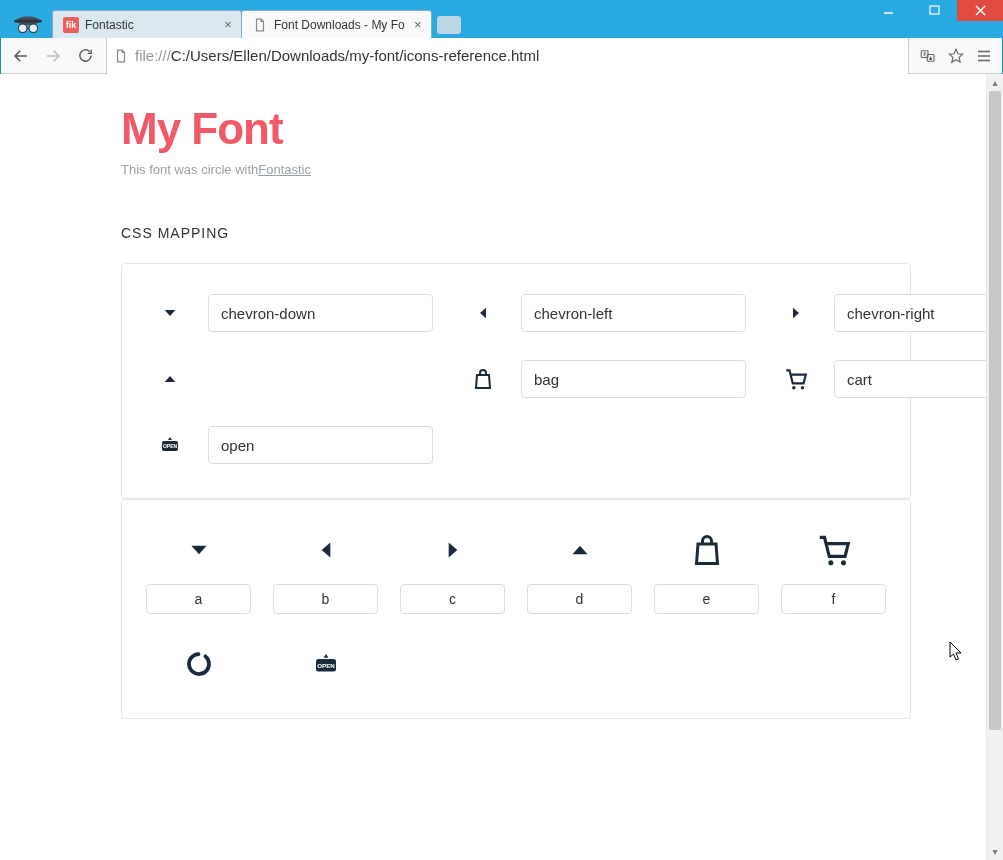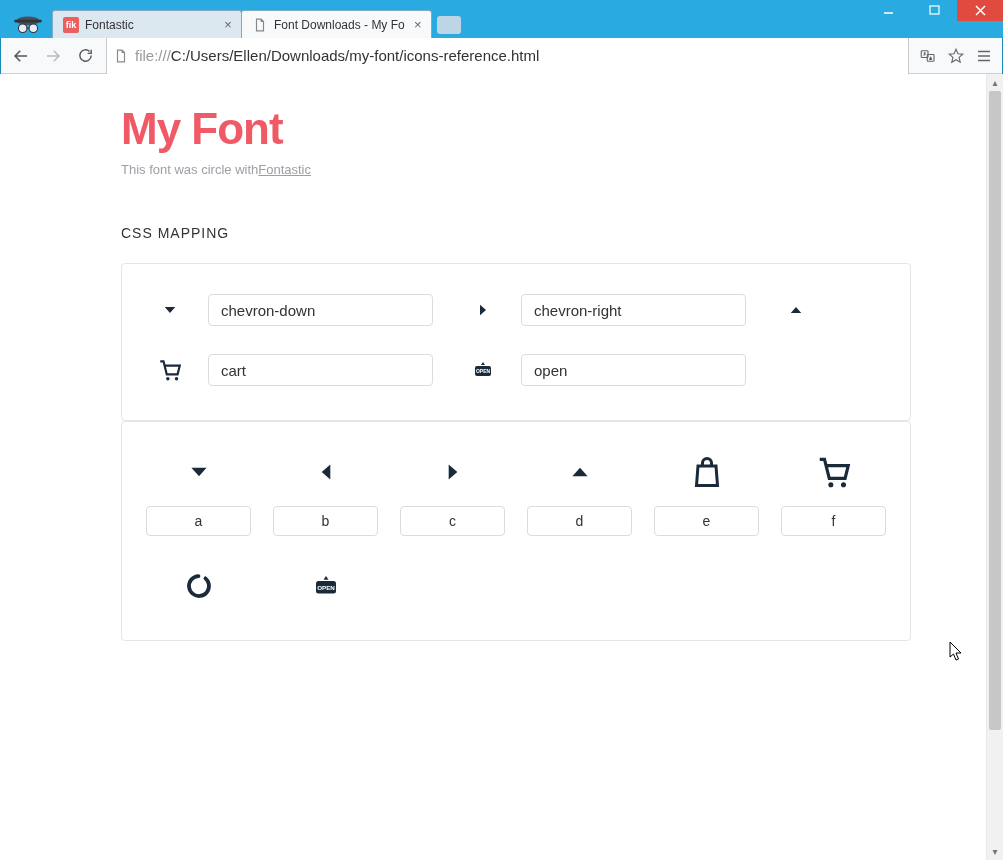--- a/index.html
+++ b/index.html
@@ -163,21 +163,21 @@
     gap: 28px 26px;
   }
   .css-item {
     display: flex; align-items: center; gap: 14px;
   }
   .css-item .glyph {
     width: 48px; display:flex; align-items:center; justify-content:center;
     color:#1b2a3a;
   }
   .css-item input.name-field {
-    flex:1; height: 32px;
+    flex:1; height: 38px;
     border: 1px solid #dcdcdc; border-radius: 4px;
     padding: 0 12px;
     font-size: 15px; color:#333;
     background:#fff;
   }
 
   .char-grid {
     display: grid;
     grid-template-columns: repeat(6, 1fr);
     gap: 30px 22px;
@@ -374,31 +374,47 @@
                 <span class="glyph">
                   <svg width="18" height="18">
                     <use href="#i-chevron-down"></use>
                   </svg>
                 </span>
                 <input class="name-field" readonly="" value="chevron-down" style="">
               </div>
               <div class="css-item">
                 <span class="glyph">
                   <svg width="18" height="18">
+                    <use href="#i-chevron-left"></use>
+                  </svg>
+                </span>
+                <input class="name-field" readonly="" value="chevron-left" style="">
+              </div>
+              <div class="css-item">
+                <span class="glyph">
+                  <svg width="18" height="18">
                     <use href="#i-chevron-right"></use>
                   </svg>
                 </span>
                 <input class="name-field" readonly="" value="chevron-right" style="">
               </div>
               <div class="css-item">
                 <span class="glyph">
                   <svg width="18" height="18">
                     <use href="#i-chevron-up"></use>
                   </svg>
                 </span>
+              </div>
+              <div class="css-item">
+                <span class="glyph">
+                  <svg width="24" height="24">
+                    <use href="#i-bag"></use>
+                  </svg>
+                </span>
+                <input class="name-field" readonly="" value="bag" style="">
               </div>
               <div class="css-item">
                 <span class="glyph">
                   <svg width="26" height="26">
                     <use href="#i-cart"></use>
                   </svg>
                 </span>
                 <input class="name-field" readonly="" value="cart" style="">
               </div>
               <div class="css-item">

